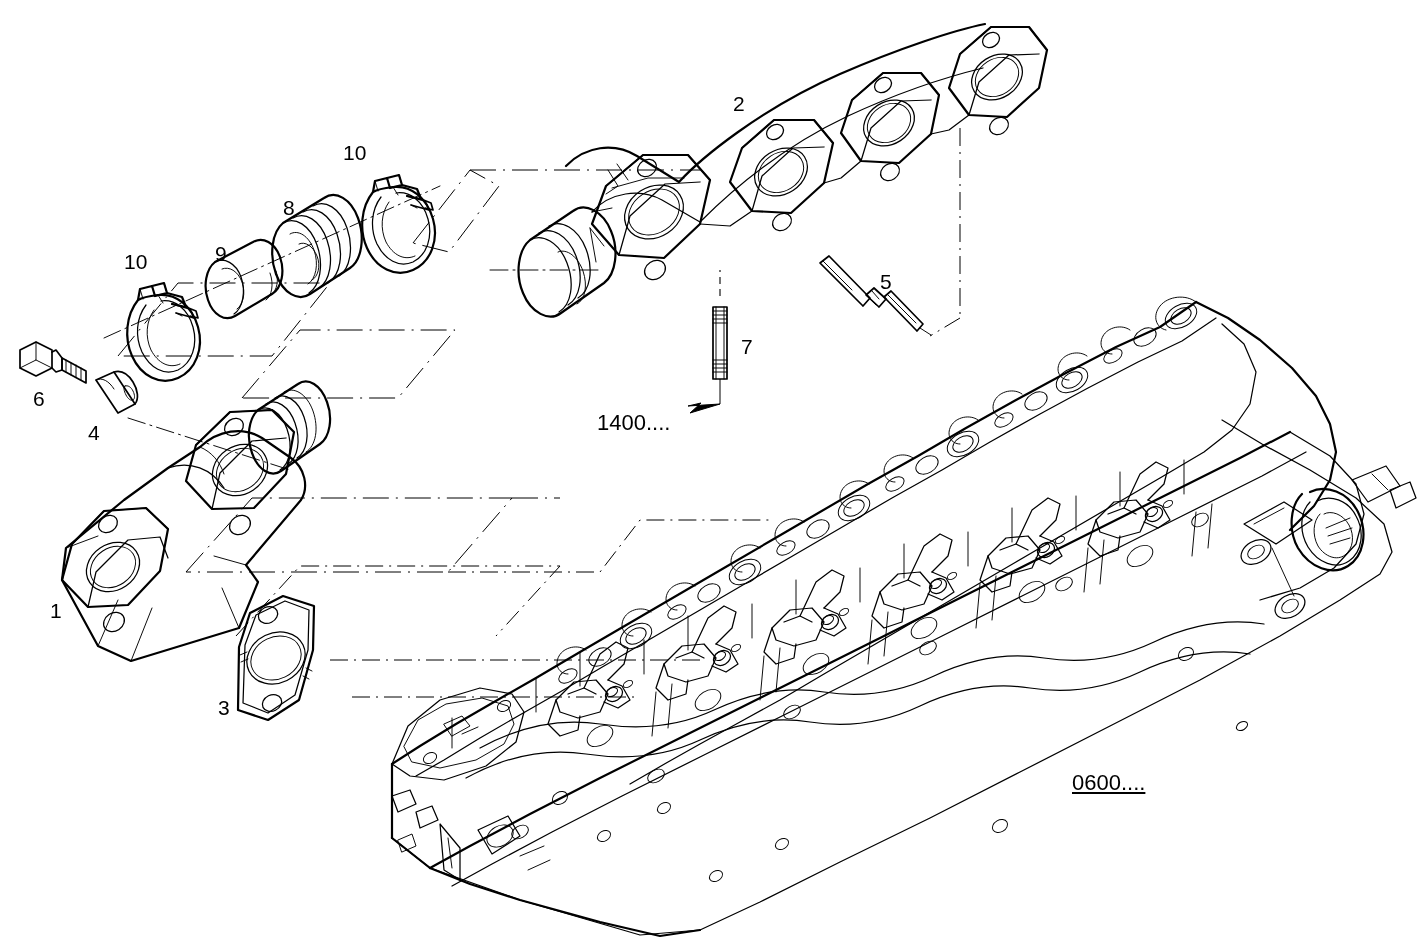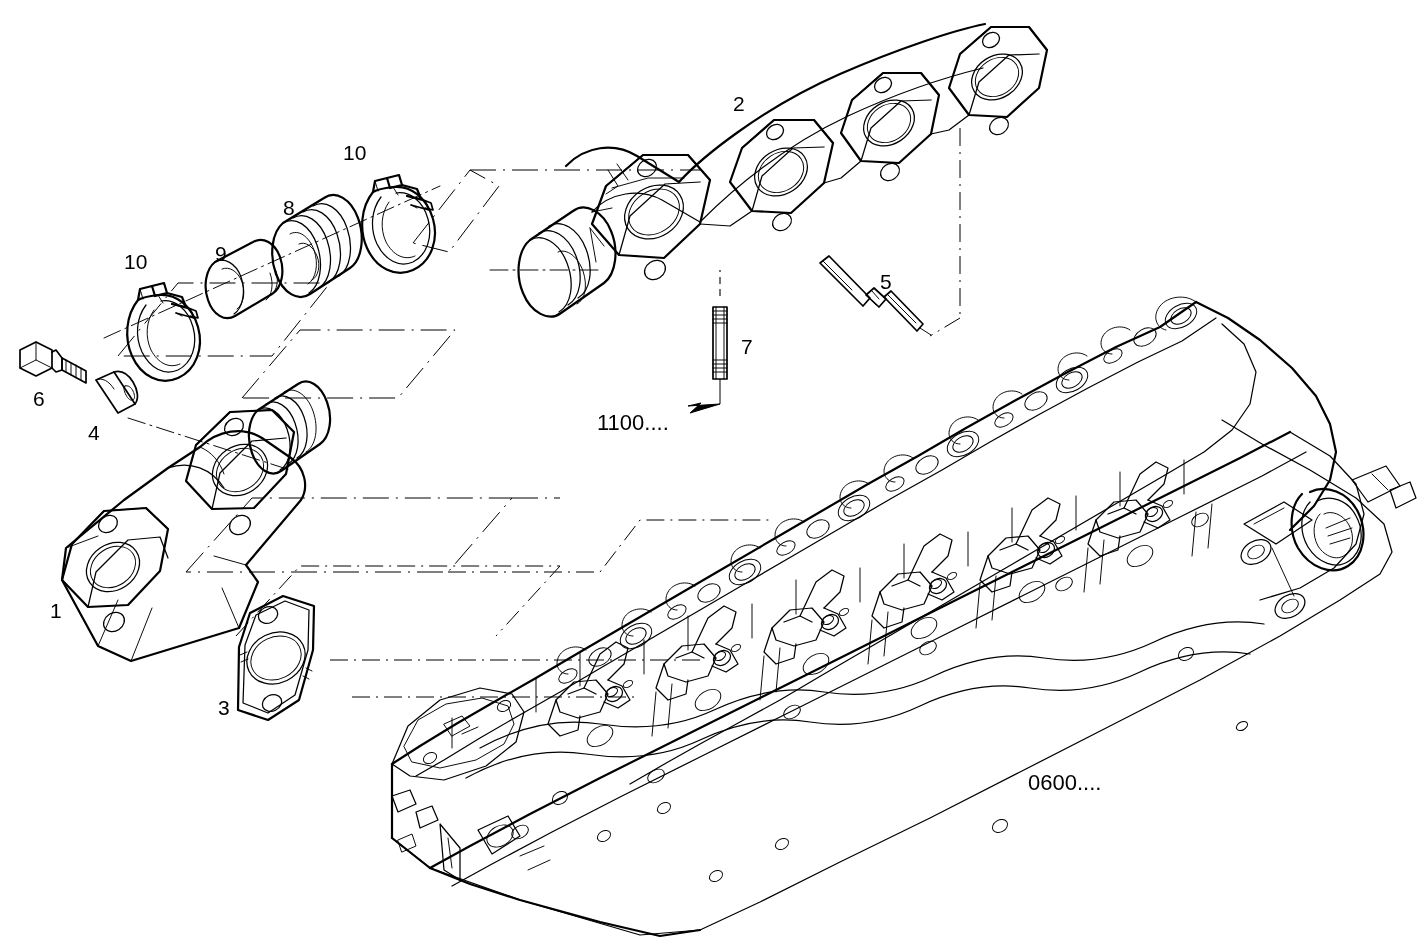--- a/index.html
+++ b/index.html
@@ -465,16 +465,16 @@
   <div class="lbl" style="left:218px;top:697px;">3</div>
   <div class="lbl" style="left:88px;top:422px;">4</div>
   <div class="lbl" style="left:880px;top:271px;">5</div>
   <div class="lbl" style="left:33px;top:388px;">6</div>
   <div class="lbl" style="left:741px;top:336px;">7</div>
   <div class="lbl" style="left:283px;top:197px;">8</div>
   <div class="lbl" style="left:215px;top:243px;">9</div>
   <div class="lbl" style="left:124px;top:251px;">10</div>
   <div class="lbl" style="left:343px;top:142px;">10</div>
 
-  <div class="refnum" style="left:597px;top:410px;">1100....</div>
-  <div class="refnum" style="left:1028px;top:770px;">0600....</div>
+  <div class="refnum" style="left:597px;top:410px;">1400....</div>
+  <div class="refnum" style="left:1072px;top:770px;text-decoration:underline;">0600....</div>
 
 </div>
 
 </body></html>

